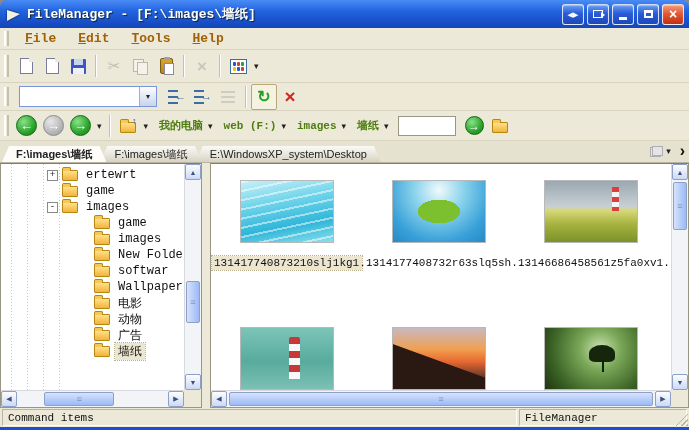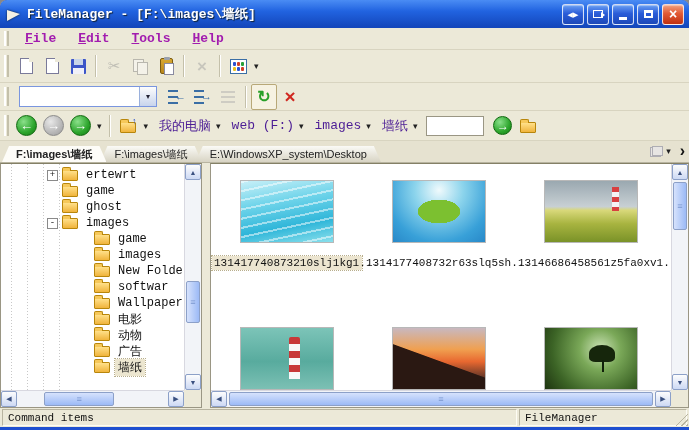--- a/index.html
+++ b/index.html
@@ -28,21 +28,21 @@
   .winbtn .min-glyph{ width:8px; height:3px; background:#fff; margin-top:9px; }
   .winbtn .max-glyph{ width:9px; height:8px; border:2px solid #fff; border-top-width:3px; }
   .winbtn .exp-glyph{ width:10px; height:8px; border:1px solid #fff; position:relative; }
   .winbtn .exp-glyph::after{ content:""; position:absolute; right:-3px; top:1px;
     border-left:4px solid #fff; border-top:3px solid transparent; border-bottom:3px solid transparent; }
 
   
   .menubar{ height:22px; flex:0 0 22px; display:flex; align-items:center; gap:2px;
     background:#ece9d8; border-bottom:1px solid #d8d4c0; padding-left:2px; }
   .grip{ width:5px; height:70%; border-left:2px solid #fff; border-right:2px solid #c4c0aa; margin:0 4px 0 2px; }
-  .menu-item{ padding:10px 10px; font-size:13px; font-weight:bold; color:#a21caf; cursor:pointer;
+  .menu-item{ padding:10px 10px; font-size:13px; font-weight:bold; color:#a16207; cursor:pointer;
     font-family:"Liberation Mono","DejaVu Sans Mono",monospace; }
   .menu-item::first-letter{ text-decoration:underline; }
 
   
   .toolbar{ display:flex; align-items:center; background:#ece9d8; border-bottom:1px solid #d8d4c0; padding-left:2px; }
   .tb1{ height:33px; flex:0 0 33px; }
   .tb2{ height:28px; flex:0 0 28px; }
   .tb3{ height:30px; flex:0 0 30px; }
   .tbtn{ width:26px; height:26px; display:flex; align-items:center; justify-content:center;
     border:1px solid transparent; border-radius:2px; cursor:pointer; position:relative; }
@@ -90,21 +90,21 @@
   .navcircle{ width:21px; height:21px; border-radius:50%; color:#fff; font-size:13px; font-weight:bold;
     display:flex; align-items:center; justify-content:center; cursor:pointer;
     background:radial-gradient(circle at 35% 30%,#8ae08a,#2ca52c 60%,#147814); border:1px solid #0e690e; margin:0 3px; }
   .navcircle.small{ width:19px; height:19px; font-size:12px; }
   .navcircle.disabled{ background:radial-gradient(circle at 35% 30%,#e8e8e8,#b8b8b8 60%,#9a9a9a); border-color:#8a8a8a; opacity:1; filter:none; }
   .ic-folder{ width:16px; height:11px; background:linear-gradient(#ffe08a,#f0b43c); border:1px solid #b8860b; border-radius:1px; position:relative; margin-top:3px; }
   .ic-folder::before{ content:""; position:absolute; left:-1px; top:-4px; width:7px; height:3px;
     background:#f6c85a; border:1px solid #b8860b; border-bottom:none; border-radius:2px 2px 0 0; }
   .ic-folder.up::after{ content:"↑"; position:absolute; right:-2px; top:-7px; color:#2a50c8; font-size:9px; font-weight:bold; }
   .crumb{ display:flex; align-items:center; cursor:pointer; }
-  .crumb-label{ font-size:13px; color:#4c1d95; padding:0 2px 0 8px; font-family:"Liberation Mono","DejaVu Sans Mono",monospace; }
+  .crumb-label{ font-size:11px; color:#4d7c0f; padding:0 2px 0 8px; font-family:"Liberation Mono","DejaVu Sans Mono",monospace;font-weight:bold; }
   .addr-input{ width:58px; height:20px; border:1px solid #9a9684; background:#fff; margin:0 6px; font-size:12px; padding:0 3px; font-family:inherit; }
 
   
   .tabbar{ height:22px; flex:0 0 22px; display:flex; align-items:flex-end; background:#e6e2d0;
     border-bottom:1px solid #b8b4a0; padding-left:2px; position:relative; }
   .tab{ height:16px; display:flex; align-items:center; padding:0 14px; margin-right:-6px;
     font-size:11px; color:#222; cursor:pointer; white-space:nowrap;
     background:linear-gradient(#fafaf6,#d8d4c4); clip-path:polygon(7px 0,calc(100% - 7px) 0,100% 100%,0 100%); }
   .tab[data-active="true"]{ background:#fdfcf8; font-weight:bold; z-index:2; }
   .tab-tools{ position:absolute; right:4px; top:2px; display:flex; align-items:center; gap:6px; }
@@ -356,25 +356,20 @@
             <span class="ic-folder"></span>
             <span class="tree-label">ertewrt</span>
           </div>
 
           <div class="tree-row" data-level="3">
             <span class="expander" data-expand=""></span>
             <span class="ic-folder"></span>
             <span class="tree-label">game</span>
           </div>
 
-          <div class="tree-row" data-level="3">
-            <span class="expander" data-expand=""></span>
-            <span class="ic-folder"></span>
-            <span class="tree-label">ghost</span>
-          </div>
 
           <div class="tree-row" data-level="3">
             <span class="expander" data-expand="-">-</span>
             <span class="ic-folder"></span>
             <span class="tree-label">images</span>
           </div>
 
           <div class="tree-row" data-level="4">
             <span class="expander" data-expand=""></span>
             <span class="ic-folder"></span>

